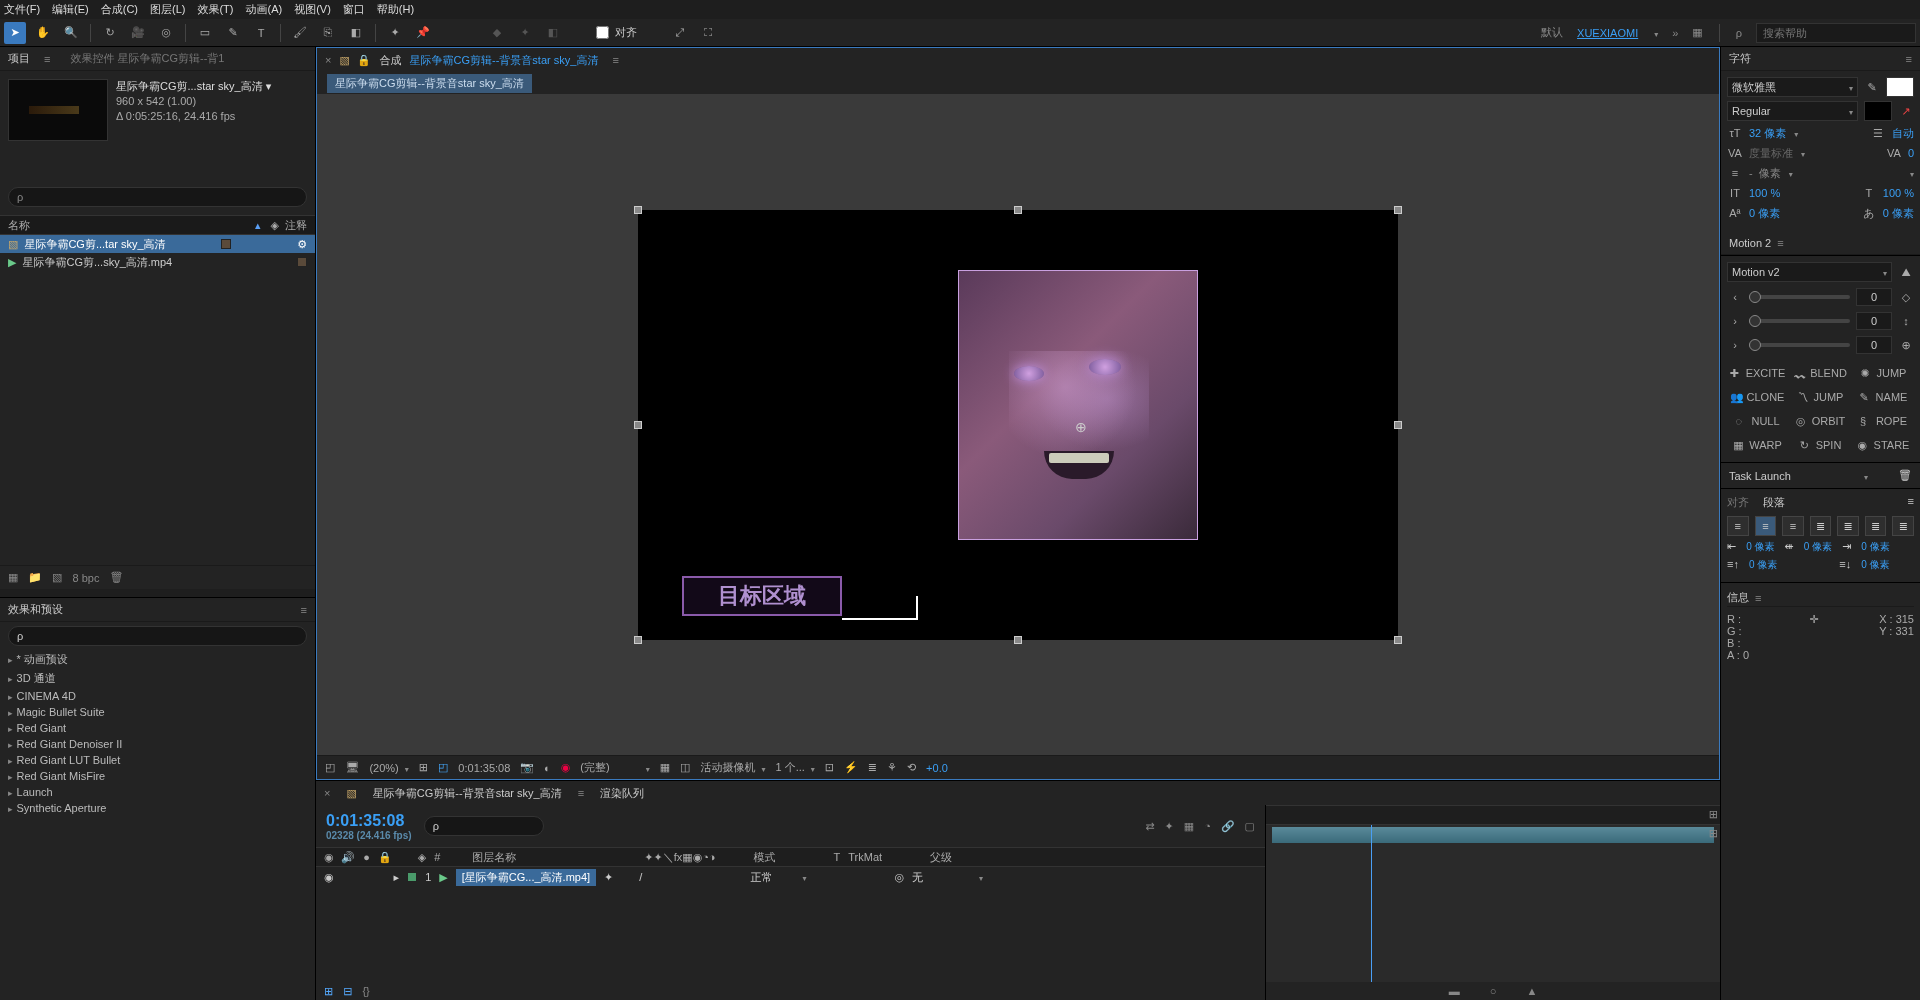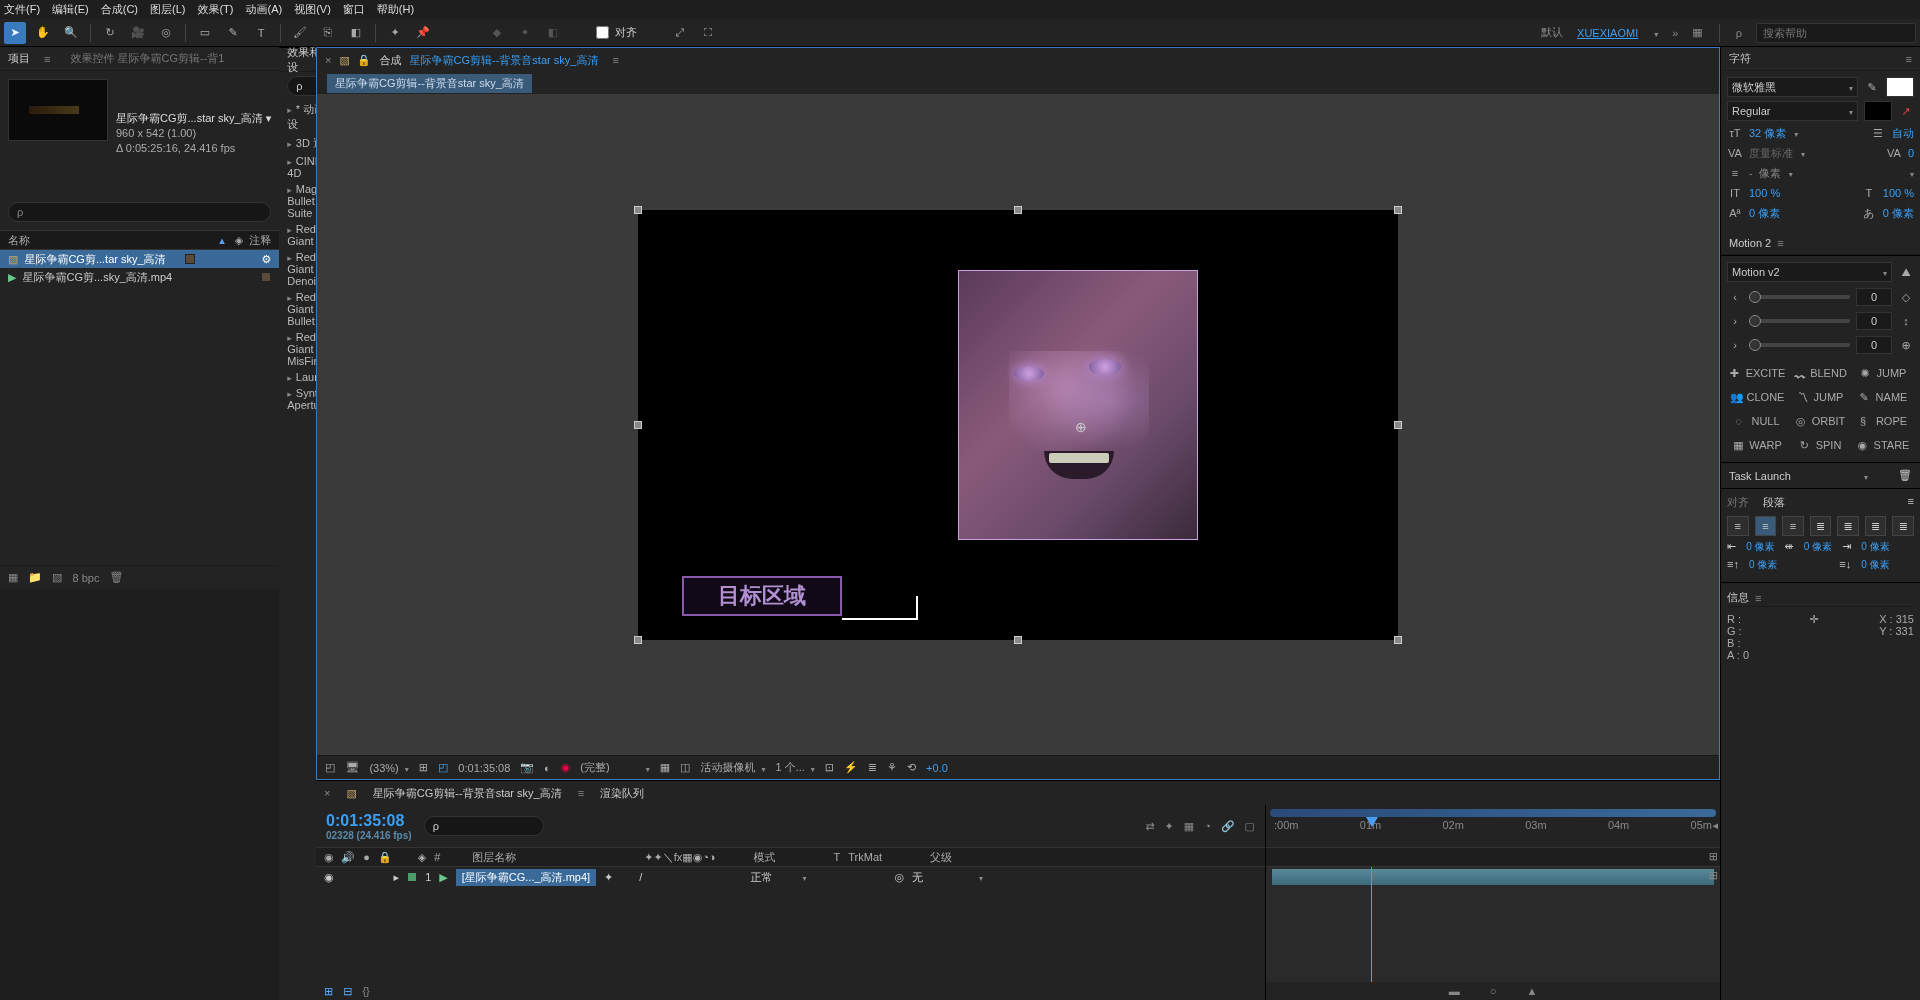--- a/index.html
+++ b/index.html
@@ -14,37 +14,37 @@
 .tool-btn { width: 22px; height: 22px; display: flex; align-items: center; justify-content: center; color: #aaa; cursor: pointer; }
 .tool-btn.active { background: #3a7abf; color: #fff; border-radius: 2px; }
 .tool-sep { width: 1px; height: 18px; background: #444; margin: 0 2px; }
 .toolbar-right { margin-left: auto; display: flex; align-items: center; gap: 14px; }
 .ws-label { color: #888; }
 .ws-label.active { color: #3a9ff5; text-decoration: underline; }
 .search-box { background: #1a1a1a; border: 1px solid #333; padding: 2px 24px 2px 6px; color: #888; width: 160px; height: 20px; }
 
 
 .main { flex: 1; display: flex; min-height: 0; }
-.left-col { width: 316px; display: flex; flex-direction: row; border-right: 1px solid #000; }
+.left-col { width: 316px; display: flex; flex-direction: column; border-right: 1px solid #000; gap: 8px; }
 .center-col { flex: 1; display: flex; flex-direction: column; }
 .right-col { width: 200px; display: flex; flex-direction: column; border-left: 1px solid #000; background: #ec4899; }
 
 
 .panel-hdr { height: 24px; background: #232323; display: flex; align-items: center; padding: 0 8px; font-size: 11px; color: #ccc; border-bottom: 1px solid #1a1a1a; }
 .panel-hdr .tab { margin-right: 14px; cursor: pointer; }
 .panel-hdr .tab.dim { color: #777; }
 .panel-hdr .menu-icon { margin-left: auto; color: #888; }
 
 
 .project-panel { flex: 0 0 auto; background: #232323; height: 542px; display: flex; flex-direction: column; }
 .proj-info { display: flex; padding: 8px; gap: 8px; }
 .proj-thumb { width: 100px; height: 62px; background: #0a0a0a; border: 1px solid #333; position: relative; }
 .proj-thumb-inner { position: absolute; left: 20px; top: 26px; width: 50px; height: 8px; background: linear-gradient(90deg, #2a1a0a, #4a3a1a); }
 .proj-meta { font-size: 11px; color: #aaa; line-height: 15px; }
-.proj-meta .title { color: #ddd; margin-top: 32px; }
+.proj-meta .title { color: #ddd; }
 .proj-search { margin: 8px; height: 20px; background: #161616; border: 1px solid #333; border-radius: 10px; padding: 0 8px; color: #888; display:flex; align-items:center; }
 .proj-cols { display: flex; background: #1a1a1a; height: 20px; align-items: center; padding: 0 8px; color: #aaa; border-top: 1px solid #333; border-bottom: 1px solid #333; }
 .proj-list { flex: 1; background: #232323; }
 .proj-item { display: flex; align-items: center; height: 18px; padding: 0 8px; gap: 6px; }
 .proj-item.sel { background: #3a6a9a; color: #fff; }
 .proj-footer { height: 24px; background: #232323; display: flex; align-items: center; padding: 0 8px; gap: 10px; color: #888; border-top: 1px solid #1a1a1a; }
 
 
 .effects-panel { flex: 1; background: #232323; display: flex; flex-direction: column; border-top: 1px solid #000; min-height:0; }
 .fx-search { margin: 4px 8px; height: 20px; background: #161616; border: 1px solid #333; border-radius: 10px; padding: 0 8px; display:flex; align-items:center; }
@@ -292,21 +292,21 @@
           </div>
 
           <div class="target-box">目标区域</div>
           <div class="callout-line"></div>
         </div>
       </div>
       <div class="viewer-footer">
         <span>◰</span>
         <span>🖥</span>
         <span class="vf-item">
-            <span>(33%)</span>
+            <span>(20%)</span>
             <span class="chev"></span>
           </span>
         <span>⊞</span>
         <span style="color:#4af">◰</span>
         <span>0:01:35:08</span>
         <span>📷</span>
         <span>◐</span>
         <span style="color:#e04">◉</span>
         <span class="vf-item">
             <span>(完整)</span>
@@ -393,33 +393,20 @@
               </span>
           </div>
           <div style="flex:1"></div>
           <div class="tl-footer">
             <span style="color:#5af">⊞</span>
             <span style="color:#5af">⊟</span>
             <span>{}</span>
           </div>
         </div>
         <div class="tl-right">
-          <div class="tl-ruler">
-            <div class="ruler-bar"></div>
-            <div class="ruler-ticks">
-              <span>:00m</span>
-              <span>01m</span>
-              <span>02m</span>
-              <span>03m</span>
-              <span>04m</span>
-              <span>05m</span>
-            </div>
-            <div class="playhead"></div>
-            <span style="position:absolute;right:2px;top:14px;color:#888">◂</span>
-          </div>
           <div style="height:20px;background:#1e1e1e;border-top:1px solid #333;border-bottom:1px solid #333;position:relative">
              <span style="position:absolute;right:2px;top:2px;color:#888">⊞</span>
           </div>
           <div class="tl-track-area">
             <div class="track-bar"></div>
             <div class="playhead-line"></div>
             <span style="position:absolute;right:2px;top:2px;color:#888">⊞</span>
           </div>
           <div class="tl-footer" style="justify-content:center;gap:30px">
             <span>▬</span>

